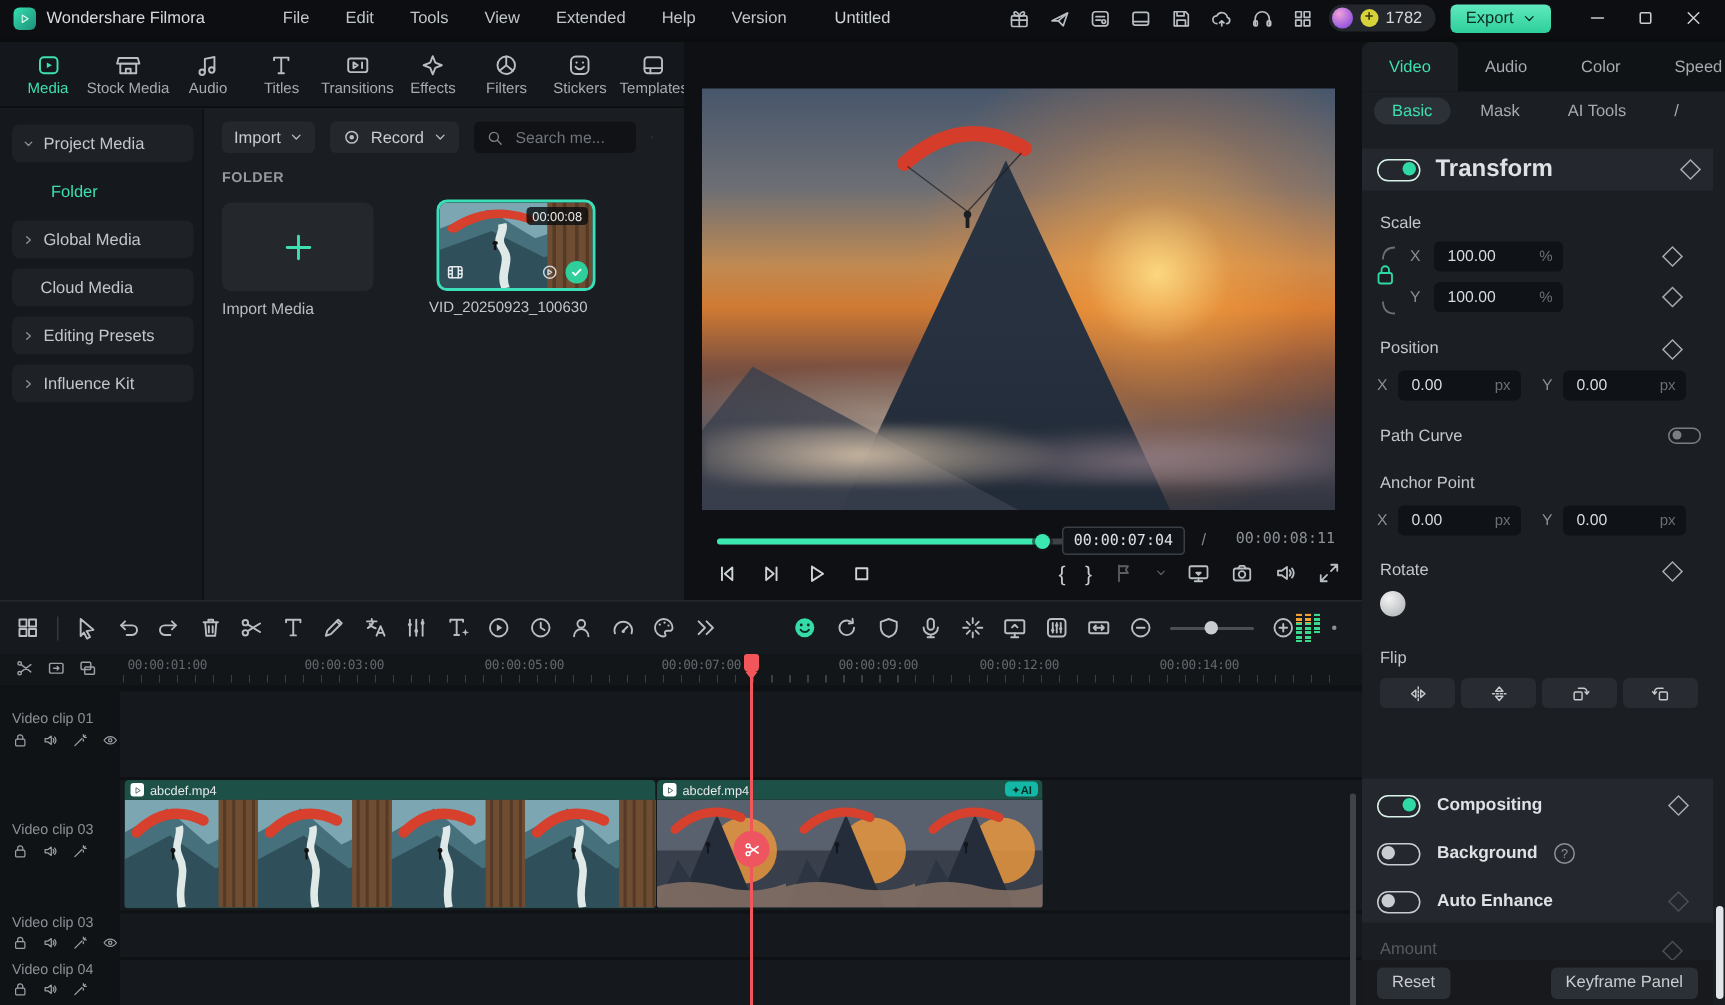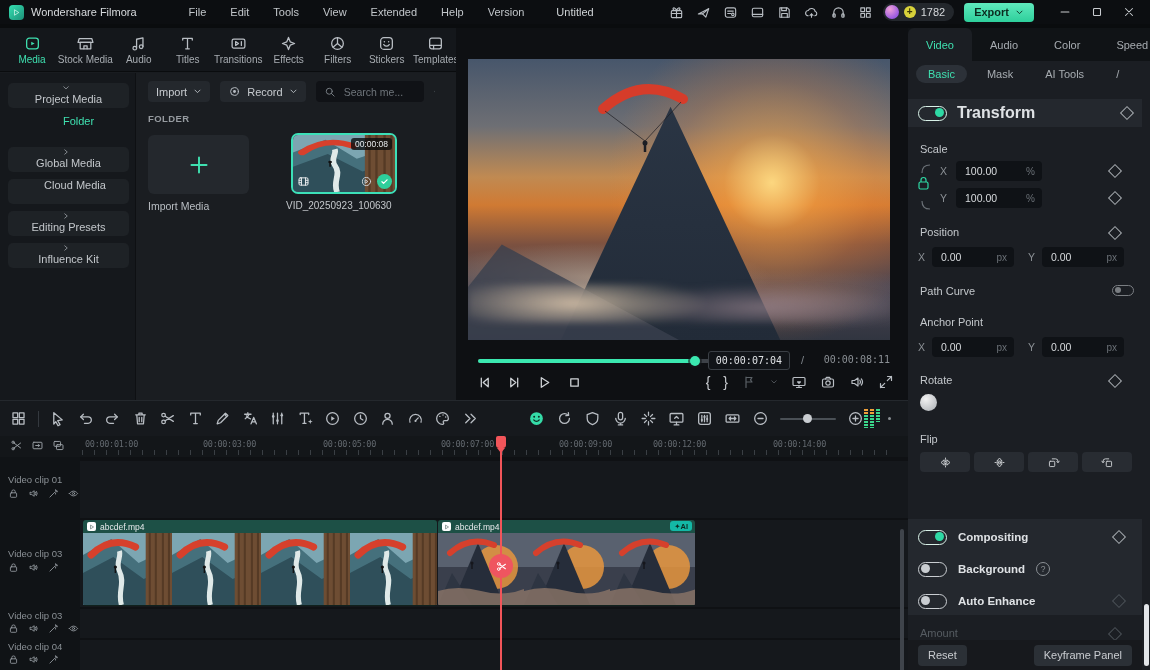--- a/index.html
+++ b/index.html
@@ -16,34 +16,34 @@
   #menu-row{display:flex;gap:24px;margin-left:52px;}
   .menu-item{color:#c2c6ca;cursor:default;}
   #doc-title{position:absolute;left:50%;transform:translateX(-50%);color:#cfd3d6;}
   #tb-right{position:absolute;right:8px;display:flex;align-items:center;gap:10px;}
   #quick-icons{display:flex;gap:12px;align-items:center;}
   .qicon{position:relative;width:15px;height:15px;}
   #credits-pill{display:flex;align-items:center;gap:5px;height:18px;background:#23272c;border-radius:9px;padding:0 9px 0 2px;}
   #avatar{width:14px;height:14px;border-radius:50%;background:radial-gradient(circle at 35% 30%,#f0a0d8,#9a5ae0 70%);}
   #coin{width:12px;height:12px;border-radius:50%;background:#d8d23a;color:#3a3608;font-size:10px;font-weight:bold;display:flex;align-items:center;justify-content:center;line-height:1;}
   #export-btn{display:flex;align-items:center;gap:6px;height:19px;padding:0 10px;border-radius:4px;
-    background:linear-gradient(180deg,#5fe9bd,#2ecf9b);color:#0b2b1f;font-weight:bold;}
+    background:linear-gradient(180deg,#5fe9bd,#2ecf9b);color:#0b2b1f;font-weight:normal;}
   #export-btn .icon{width:9px;height:9px;color:#0b2b1f;}
   .winbtn{width:14px;height:14px;color:#c9ccd0;}
   #win-controls{display:flex;gap:18px;margin-left:14px;margin-right:6px;align-items:center;}
   
   #left-panel{position:absolute;top:28px;left:0;width:456px;height:372px;background:#191c20;}
   #tabstrip{position:absolute;top:0;left:0;width:456px;height:44px;background:#14171b;border-bottom:1px solid #0a0c0e;display:flex;align-items:center;padding-left:12px;box-sizing:border-box;gap:9px;}
   .mtab{display:flex;flex-direction:column;align-items:center;gap:2px;min-width:40px;}
   .mtab .icon{width:17px;height:17px;}
   .mtab .lbl{font-size:10px;color:#a7acb1;white-space:nowrap;}
   .mtab.active .icon{color:#3fe0b0;}
   .mtab.active .lbl{color:#3fe0b0;}
   #sidebar{position:absolute;top:45px;left:0;width:136px;height:327px;background:#15181c;border-right:1px solid #0e1013;box-sizing:border-box;padding:10px 6px 0 8px;}
-  .side-item{display:flex;align-items:center;height:25px;border-radius:5px;background:#1e2226;margin-bottom:7px;padding:0 6px;color:#c3c7cb;flex-direction:column;}
+  .side-item{display:flex;align-items:center;height:25px;border-radius:5px;background:#1e2226;margin-bottom:7px;padding:0 6px;color:#c3c7cb;}
   .side-item .icon{width:10px;height:10px;margin-right:5px;color:#8b9095;}
   .side-item.child{background:transparent;padding-left:26px;}
   .side-item.active-child{color:#3fe0b0;}
   .side-item.nocaret{padding-left:19px;}
   #media-content{position:absolute;top:45px;left:136px;width:320px;height:327px;background:#1a1d21;}
   #media-toolbar{position:absolute;top:8px;left:12px;right:10px;display:flex;align-items:center;}
   .mbtn{display:flex;align-items:center;gap:6px;height:21px;background:#24282d;border-radius:4px;padding:0 8px;color:#c8ccd0;}
   .mbtn .icon{width:9px;height:9px;}
   .mbtn .bicon{width:13px;height:13px;}
   #search-box{display:flex;align-items:center;gap:6px;height:21px;background:#101216;border-radius:4px;padding:0 8px;margin-left:10px;flex:1;}

